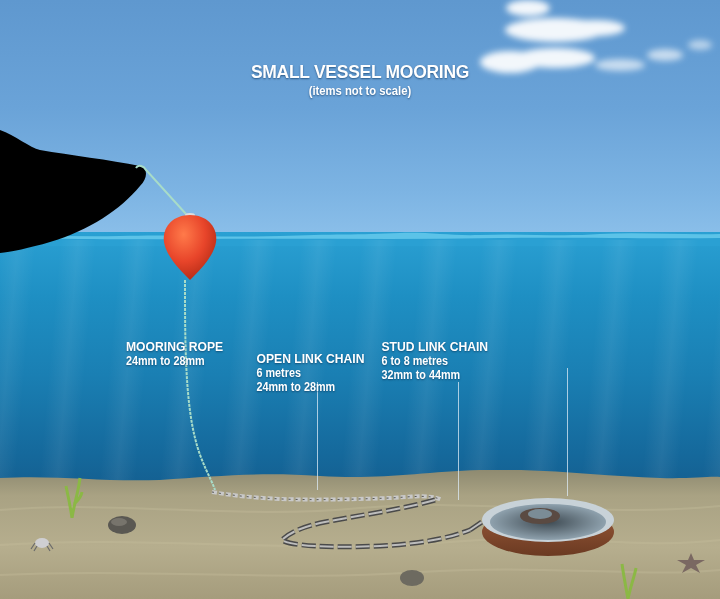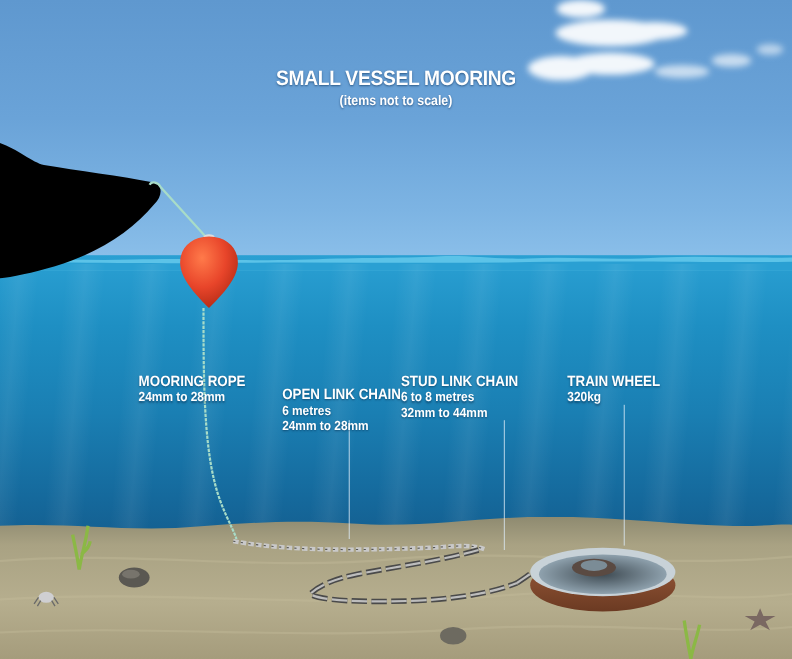--- a/index.html
+++ b/index.html
@@ -160,23 +160,19 @@
 
   <div class="label" style="left:120px;top:340px;width:120px;">
     <span class="head">MOORING ROPE</span>
     <span class="sub">24mm to 28mm</span>
   </div>
   <div class="label" style="left:250px;top:352px;width:130px;">
     <span class="head">OPEN LINK CHAIN</span>
     <span class="sub">6 metres</span>
     <span class="sub">24mm to 28mm</span>
   </div>
-  <div class="label" style="left:358px;top:340px;width:130px;">
+  <div class="label" style="left:375px;top:340px;width:130px;">
     <span class="head">STUD LINK CHAIN</span>
     <span class="sub">6 to 8 metres</span>
     <span class="sub">32mm to 44mm</span>
-  </div>
-  <div class="label" style="left:510px;top:340px;width:115px;">
-    <span class="head">TRAIN WHEEL</span>
-    <span class="sub">320kg</span>
   </div>
 
 </div>
 
 </body></html>

